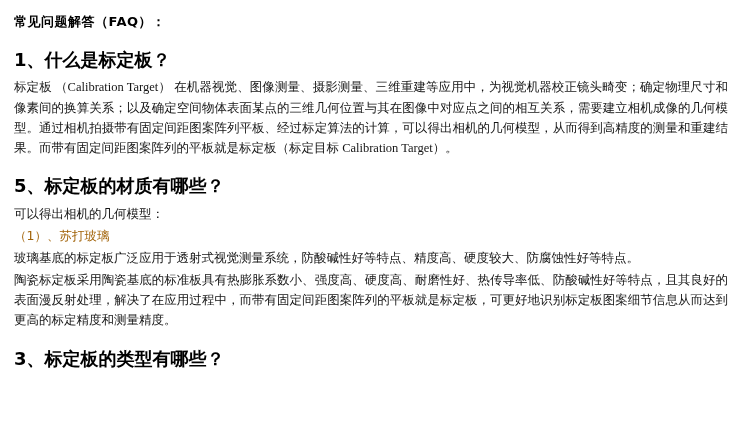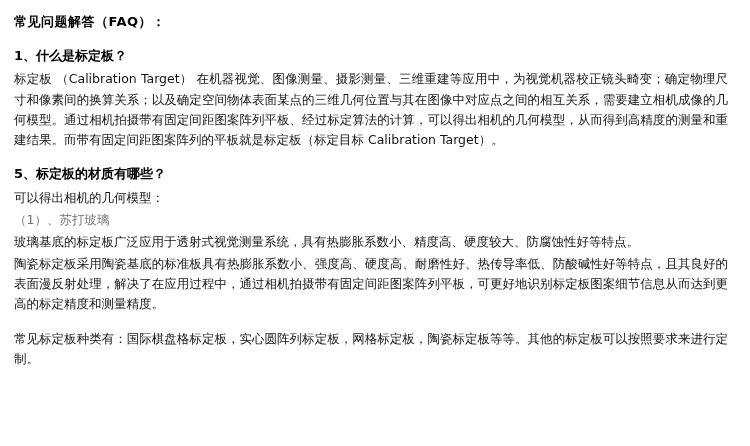--- a/index.html
+++ b/index.html
@@ -26,41 +26,42 @@
     font-weight: bold;
     letter-spacing: 0.5px;
     margin: 2px 0 14px 0;
     line-height: 1.5;
     color: #000000;
   }
   .section {
     margin-bottom: 10px;
   }
   .q-heading {
-    font-size: 13px;
+    font-size: 18px;
     font-weight: bold;
     line-height: 1.6;
     margin: 0 0 3px 0;
     color: #000000;
   }
   .para {
     font-size: 12.5px;
     line-height: 1.62;
     margin: 0 0 2px 0;
     text-align: justify;
     color: #141414;
+    font-family: Liberation Serif, serif;
   }
   .para-indent {
     text-indent: 0;
   }
   .sub-label {
     font-size: 12.5px;
     line-height: 1.62;
     margin: 0 0 1px 0;
-    color: #737373;
+    color: #a16207;
   }
   .spacer-sm { height: 4px; }
 </style>
 </head>
 <body>
 
 <div class="page">
 
   <div class="doc-title">常见问题解答（FAQ）：</div>
 
@@ -68,23 +69,23 @@
     <div class="q-heading">1、什么是标定板？</div>
     <div class="para para-indent">标定板 （Calibration Target） 在机器视觉、图像测量、摄影测量、三维重建等应用中，为视觉机器校正镜头畸变；确定物理尺寸和像素间的换算关系；以及确定空间物体表面某点的三维几何位置与其在图像中对应点之间的相互关系，需要建立相机成像的几何模型。通过相机拍摄带有固定间距图案阵列平板、经过标定算法的计算，可以得出相机的几何模型，从而得到高精度的测量和重建结果。而带有固定间距图案阵列的平板就是标定板（标定目标 Calibration Target）。</div>
   </div>
 
   <div class="spacer-sm"></div>
 
   <div class="section">
     <div class="q-heading">5、标定板的材质有哪些？</div>
     <div class="para">可以得出相机的几何模型：</div>
     <div class="sub-label">（1）、苏打玻璃</div>
-    <div class="para">玻璃基底的标定板广泛应用于透射式视觉测量系统，具有热膨胀系数小、精度高、硬度较大、防腐蚀性好等特点。</div>
-    <div class="para">陶瓷标定板采用陶瓷基底的标准板具有热膨胀系数小、强度高、硬度高、耐磨性好、热传导率低、防酸碱性好等特点，且其良好的表面漫反射处理，解决了在应用过程中，通过相机拍摄带有固定间距图案阵列平板，可更好地识别标定板图案细节信息从而达到更高的标定精度和测量精度。</div>
+    <div class="para">玻璃基底的标定板广泛应用于透射式视觉测量系统，防酸碱性好等特点、精度高、硬度较大、防腐蚀性好等特点。</div>
+    <div class="para">陶瓷标定板采用陶瓷基底的标准板具有热膨胀系数小、强度高、硬度高、耐磨性好、热传导率低、防酸碱性好等特点，且其良好的表面漫反射处理，解决了在应用过程中，而带有固定间距图案阵列的平板就是标定板，可更好地识别标定板图案细节信息从而达到更高的标定精度和测量精度。</div>
   </div>
 
   <div class="spacer-sm"></div>
 
   <div class="section">
-    <div class="para">常见标定板种类有：国际棋盘格标定板，实心圆阵列标定板，网格标定板，陶瓷标定板等等。其他的标定板可以按照要求来进行定制。</div>
+    <div class="q-heading">3、标定板的类型有哪些？</div>
   </div>
 
 </div>
 
 </body></html>

